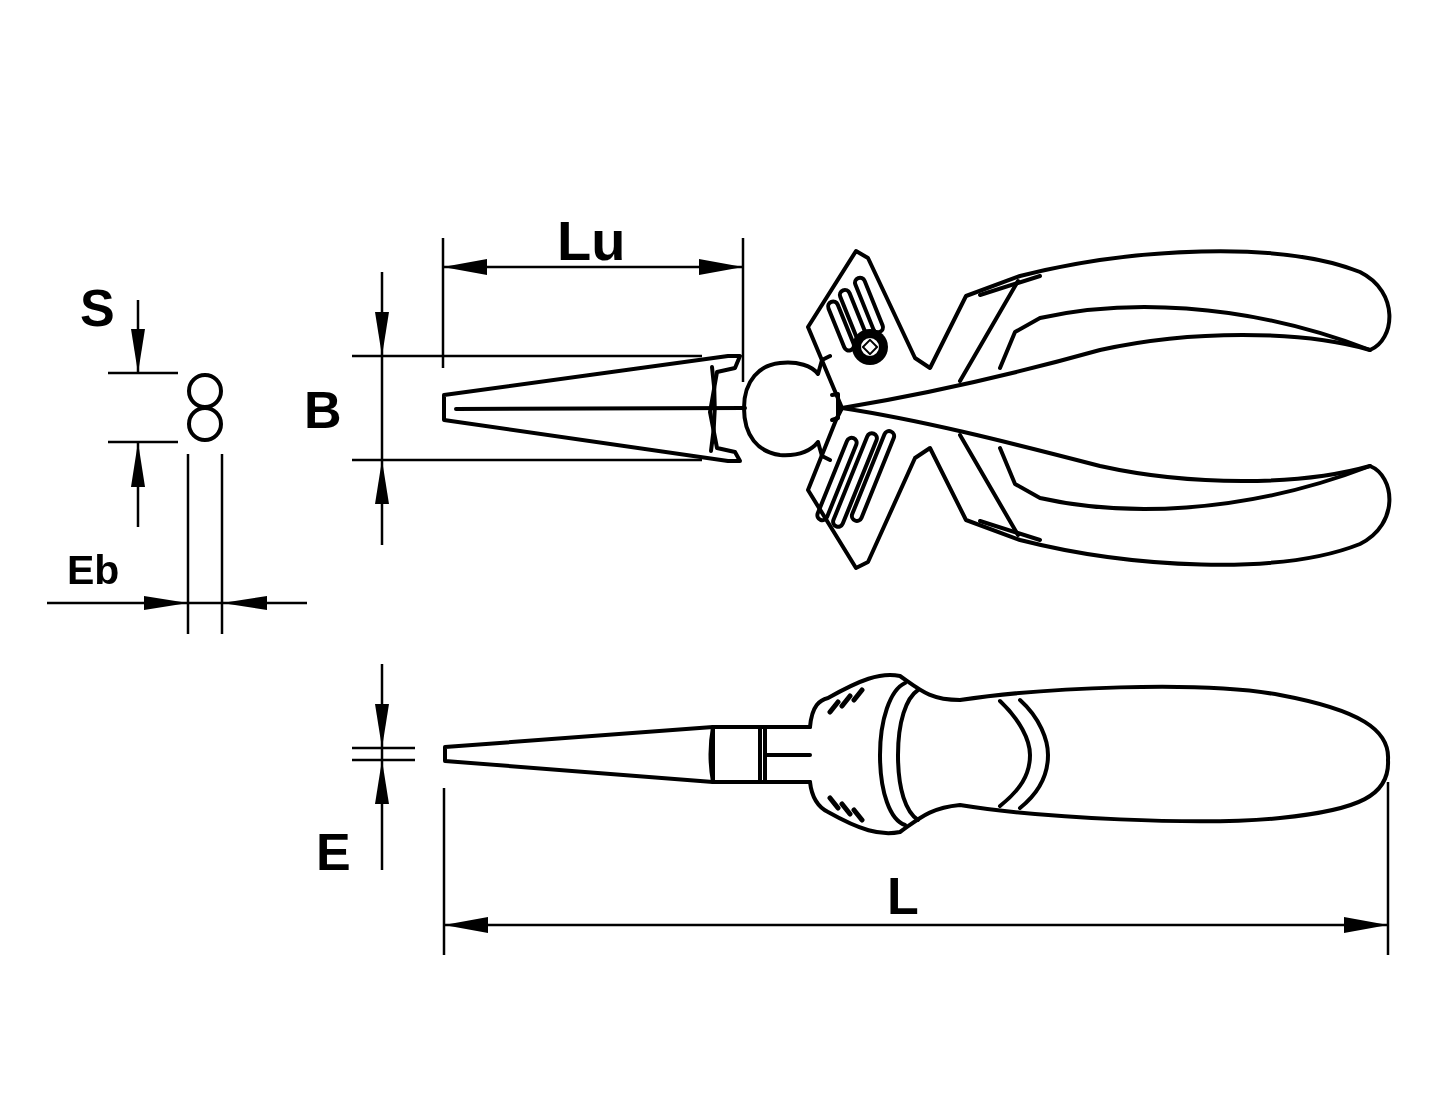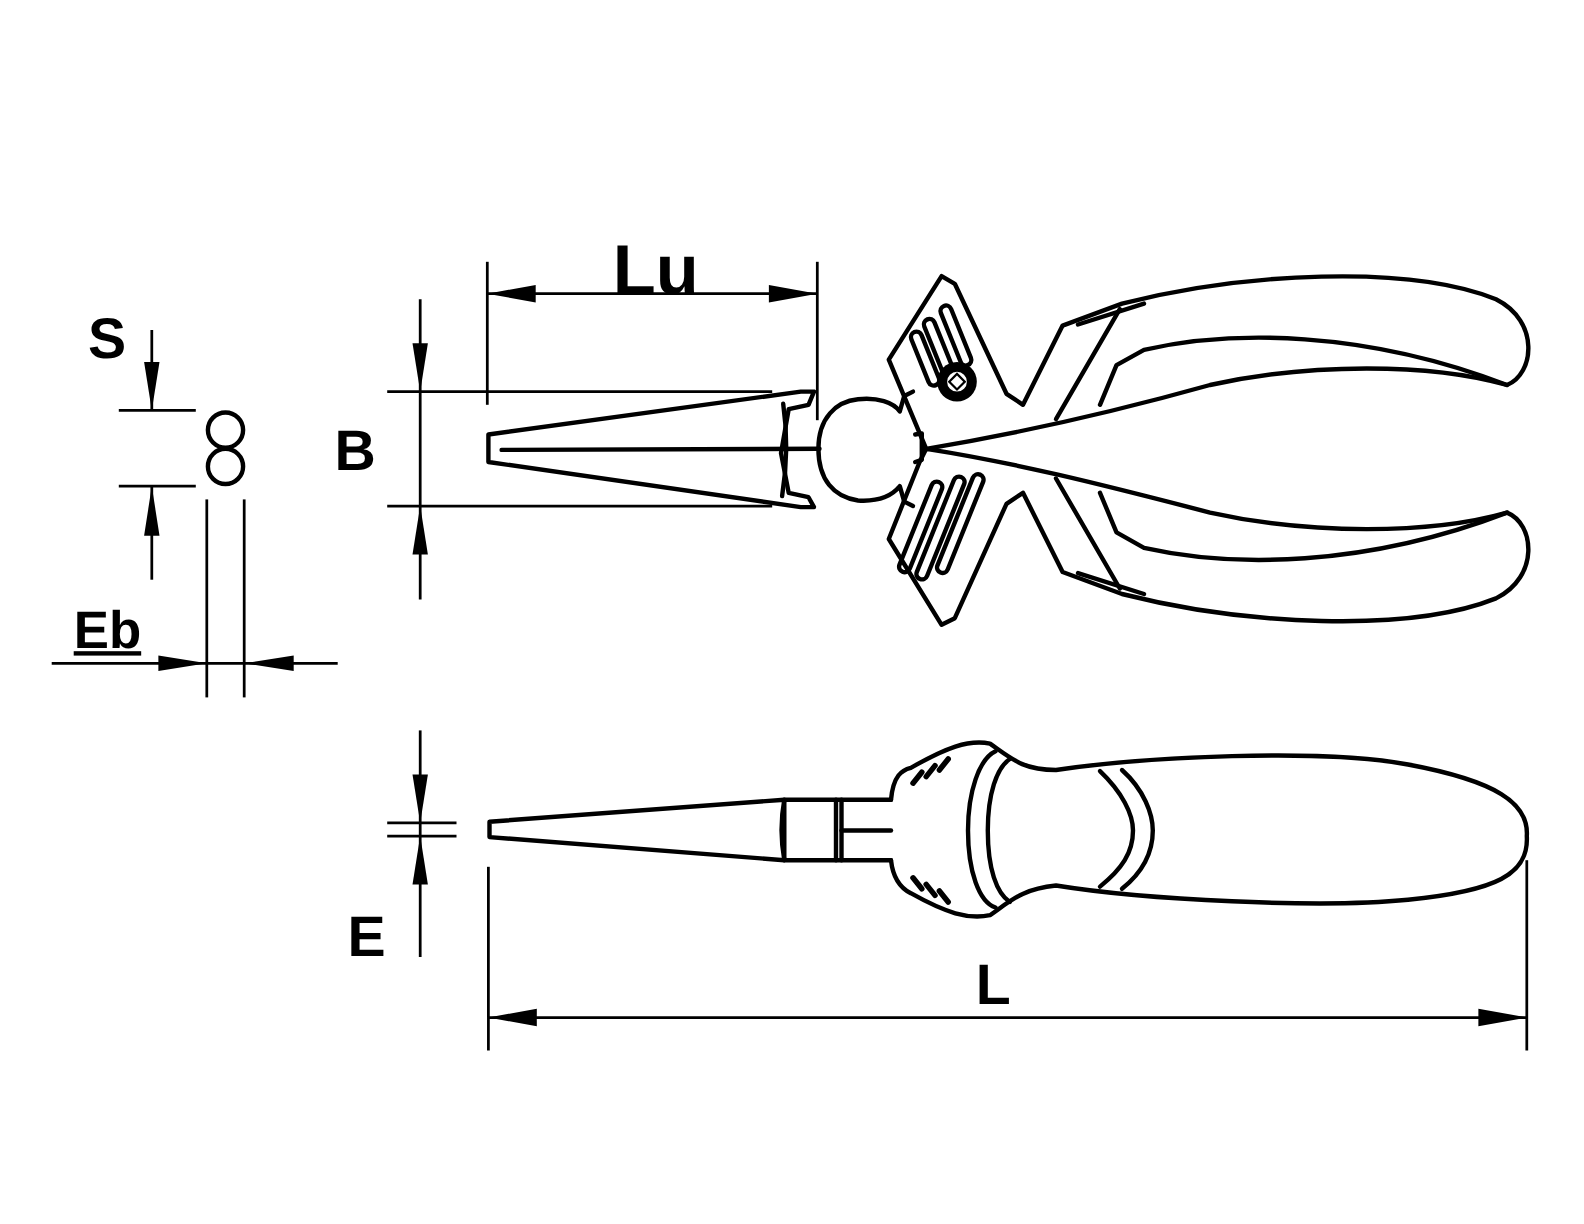--- a/index.html
+++ b/index.html
@@ -114,18 +114,18 @@
       <line class="d" x1="444" y1="788" x2="444" y2="955"></line>
       <line class="d" x1="1388" y1="782" x2="1388" y2="955"></line>
       <line class="d" x1="444" y1="925" x2="1388" y2="925"></line>
       <polygon class="a" points="488,917 488,933 444,925"></polygon>
       <polygon class="a" points="1344,917 1344,933 1388,925"></polygon>
     </g>
   </svg>
 
   
   <div class="lbl" style="left:80px; top:282px; font-size:52px;">S</div>
-  <div class="lbl" style="left:67px; top:550px; font-size:48px;text-decoration:underline;">Eb</div>
+  <div class="lbl" style="left:67px; top:550px; font-size:41px;">Eb</div>
   <div class="lbl" style="left:304px; top:384px; font-size:52px;">B</div>
-  <div class="lbl" style="left:557px; top:213px; font-size:64px;">Lu</div>
+  <div class="lbl" style="left:557px; top:213px; font-size:56px;">Lu</div>
   <div class="lbl" style="left:316px; top:826px; font-size:52px;">E</div>
   <div class="lbl" style="left:887px; top:870px; font-size:52px;">L</div>
 </div>
 
 </body></html>

